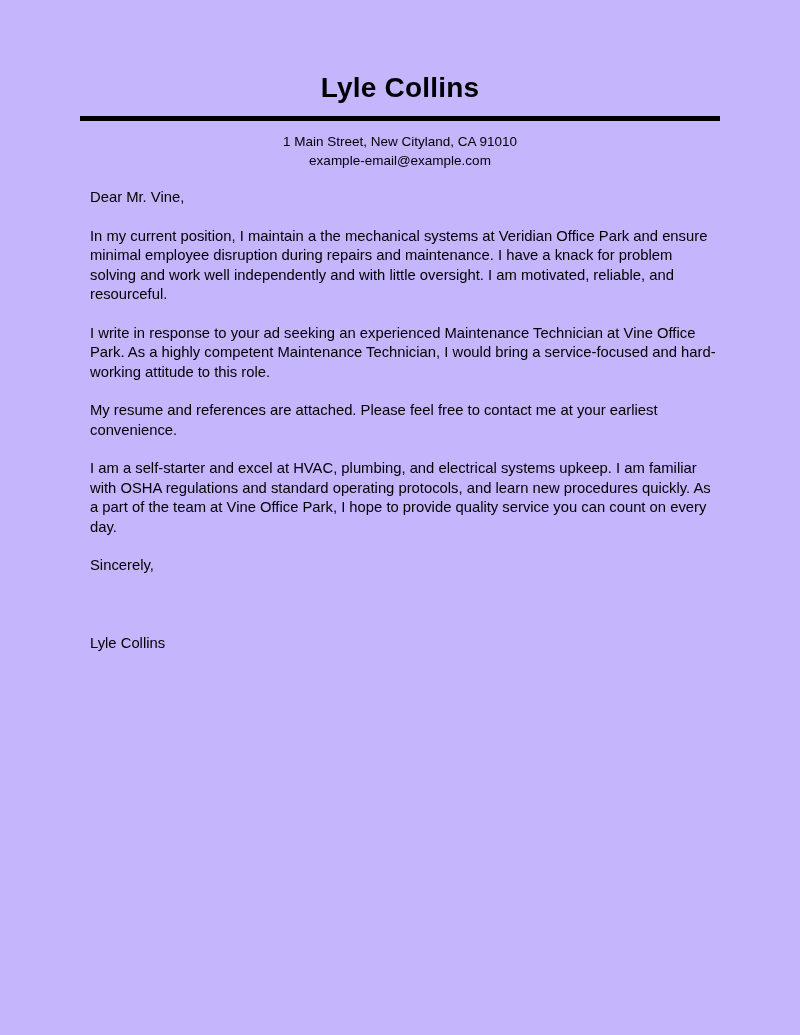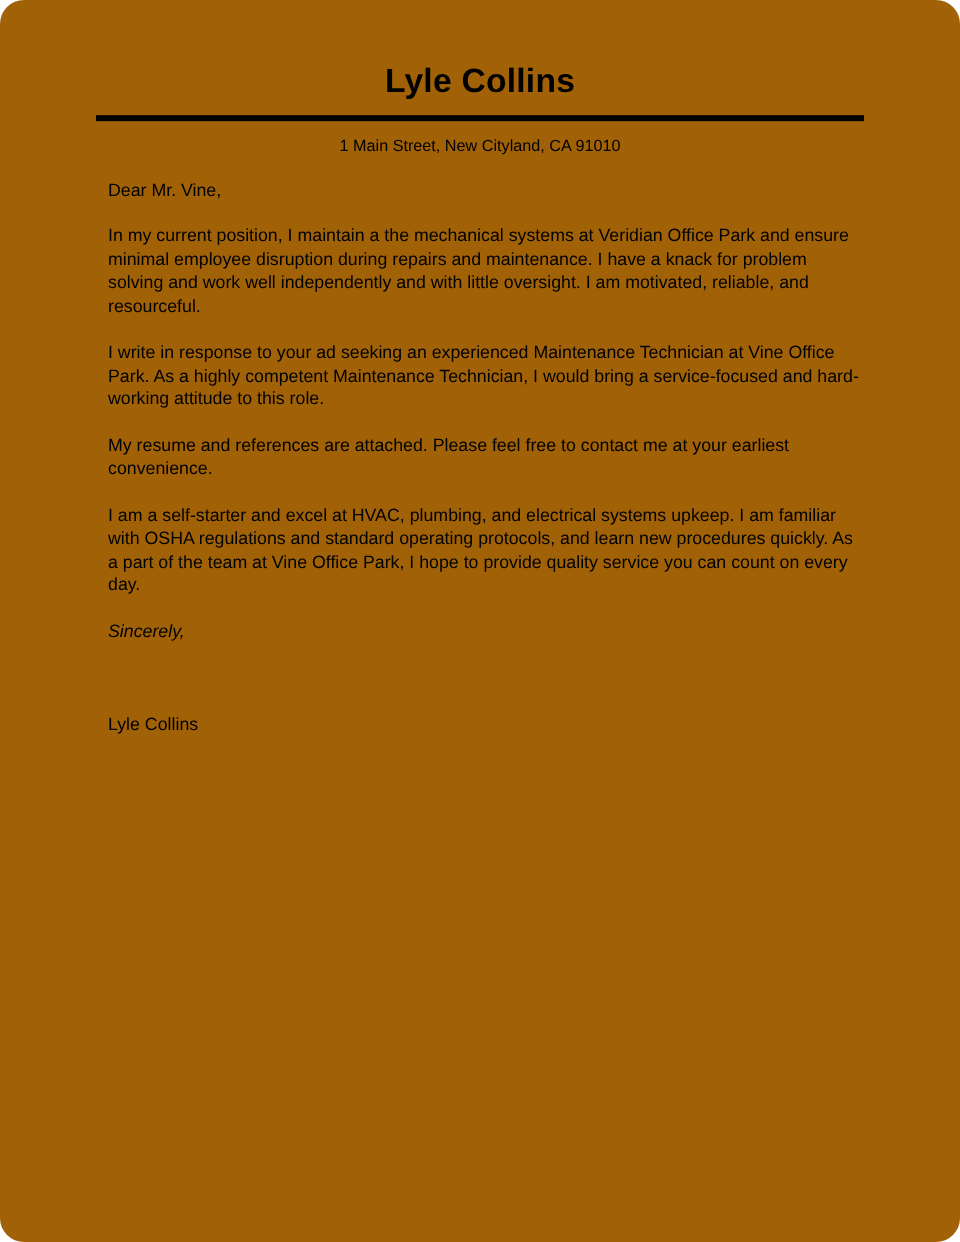--- a/index.html
+++ b/index.html
@@ -4,24 +4,23 @@
 <style>
   * { margin: 0; padding: 0; box-sizing: border-box; }
   html, body {
     background: #ffffff;
     font-family: "Liberation Sans", sans-serif;
     color: #000000;
   }
   .page {
     width: 800px;
     height: 1035px;
-    background: #a16207;
-    padding: 52px 80px 40px 80px;
+    background: #c4b5fd;
+    padding: 72px 80px 40px 80px;
     overflow: hidden;
-    border-radius: 20px;
   }
   .letter-head { text-align: center; }
   .name {
     font-size: 28px;
     font-weight: bold;
     letter-spacing: 0.2px;
     margin-bottom: 12px;
   }
   .header-divider {
     height: 2px;
@@ -34,33 +33,34 @@
     line-height: 18.5px;
     margin-bottom: 18px;
   }
   .body-text {
     font-size: 14.8px;
     line-height: 19.5px;
     text-align: left;
     margin-left: 10px;
   }
   .body-text p { margin-bottom: 19px; }
-  .closing { margin-bottom: 0; font-style: italic; }
+  .closing { margin-bottom: 0; }
   .signature { margin-top: 58px; }
 </style>
 </head>
 <body>
 
 <div class="page">
 
   <div class="letter-head">
     <div class="name">Lyle Collins</div>
     <div class="header-divider"></div>
     <div class="contact">
       <div>1 Main Street, New Cityland, CA 91010</div>
+      <div>example-email@example.com</div>
     </div>
   </div>
 
   <div class="body-text">
     <p>Dear Mr. Vine,</p>
     <p>In my current position, I maintain a the mechanical systems at Veridian Office Park and ensure minimal employee disruption during repairs and maintenance. I have a knack for problem solving and work well independently and with little oversight. I am motivated, reliable, and resourceful.</p>
     <p>I write in response to your ad seeking an experienced Maintenance Technician at Vine Office Park. As a highly competent Maintenance Technician, I would bring a service-focused and hard-working attitude to this role.</p>
     <p>My resume and references are attached. Please feel free to contact me at your earliest convenience.</p>
     <p>I am a self-starter and excel at HVAC, plumbing, and electrical systems upkeep. I am familiar with OSHA regulations and standard operating protocols, and learn new procedures quickly. As a part of the team at Vine Office Park, I hope to provide quality service you can count on every day.</p>
     <p class="closing">Sincerely,</p>

